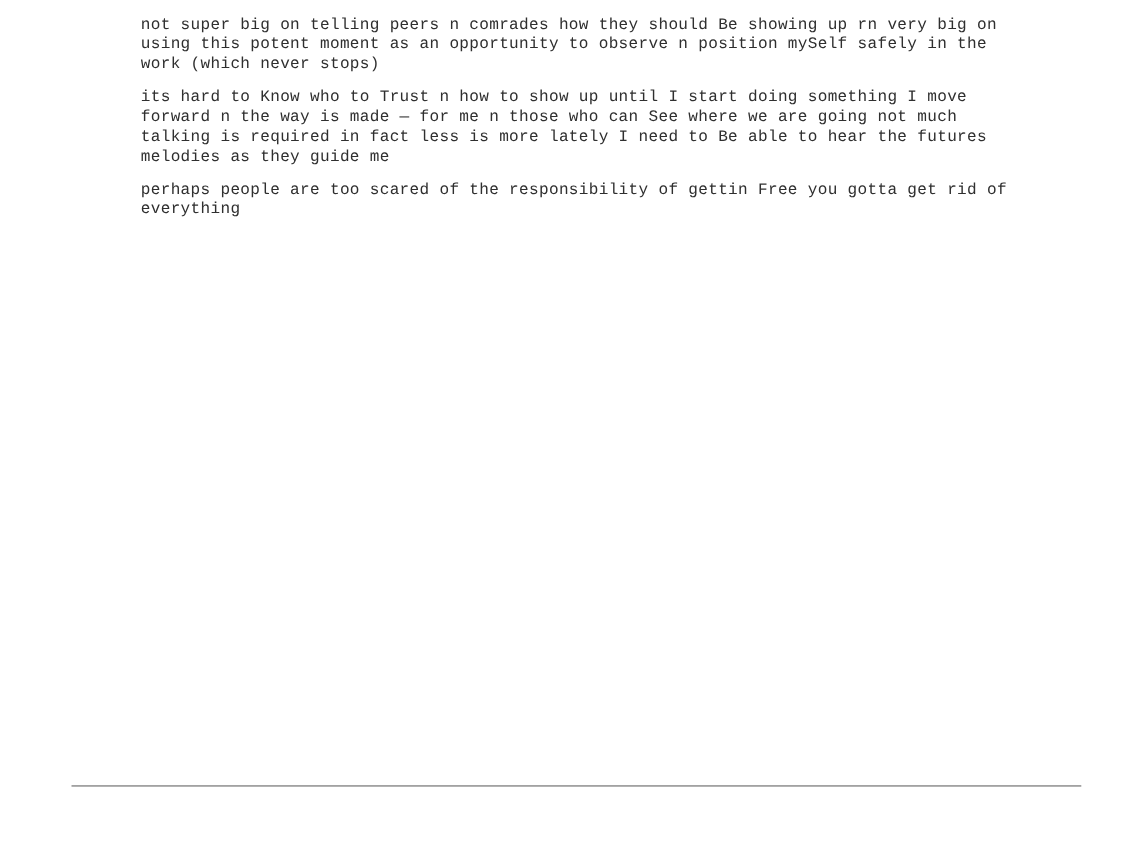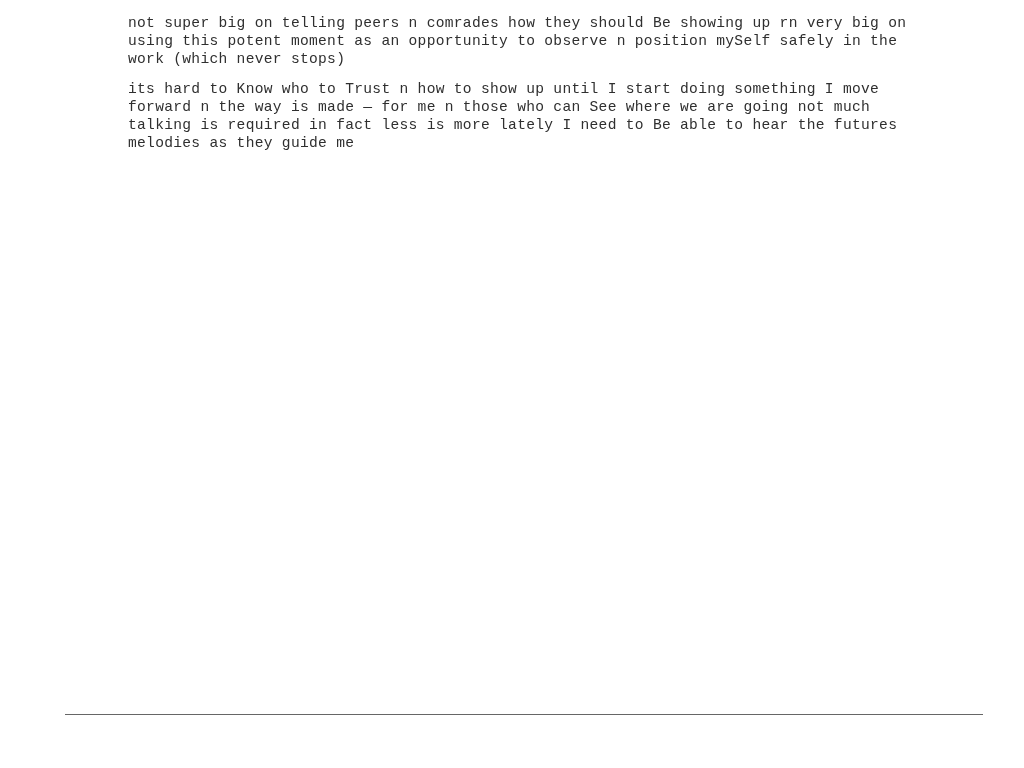--- a/index.html
+++ b/index.html
@@ -52,17 +52,18 @@
   }
 </style>
 </head>
 <body>
 
 <div class="page">
 
   <div class="content">
     <p class="para">not super big on telling peers n comrades how they should Be showing up rn very big on using this potent moment as an opportunity to observe n position mySelf safely in the work (which never stops)</p>
     <p class="para">its hard to Know who to Trust n how to show up until I start doing something I move forward n the way is made — for me n those who can See where we are going not much talking is required in fact less is more lately I need to Be able to hear the futures melodies as they guide me</p>
+    <p class="para">perhaps people are too scared of the responsibility of gettin Free you gotta get rid of everything</p>
   </div>
 
   <div class="footer-rule"></div>
 
 </div>
 
 </body></html>

